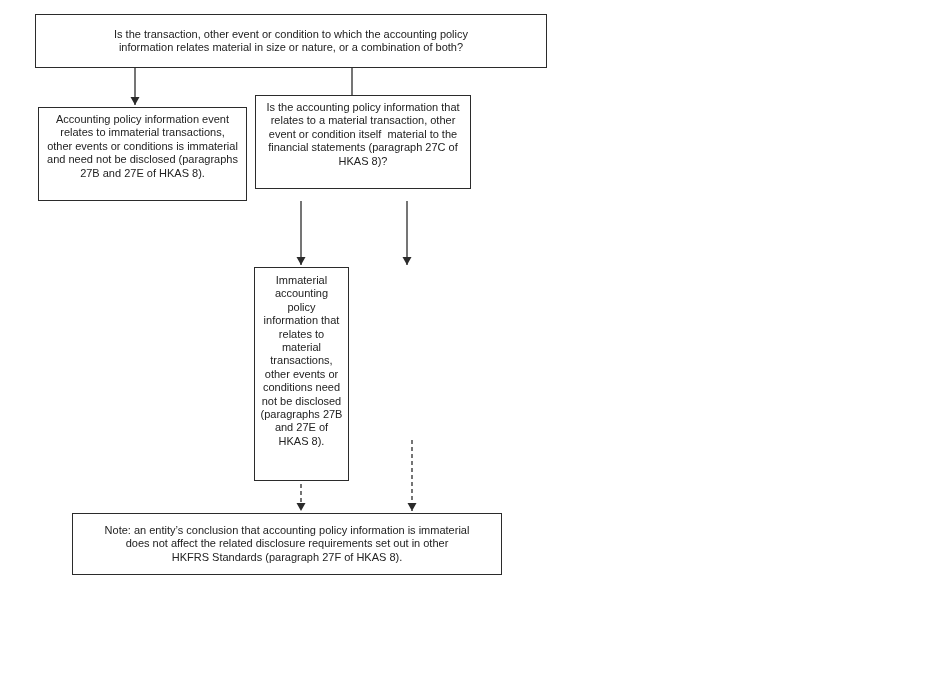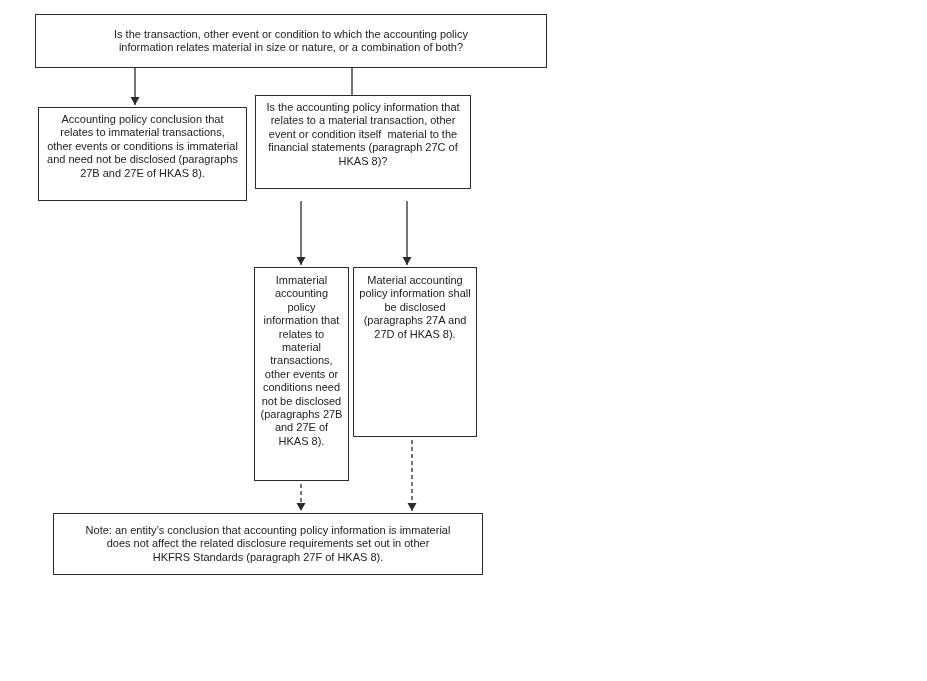--- a/index.html
+++ b/index.html
@@ -44,21 +44,21 @@
     line-height: 13.4px;
     text-align: center;
     white-space: pre-line;
   }
   .box-text b { font-weight: normal; }
   .box-top    { left: 35px;  top: 14px;  width: 512px; height: 54px;  align-items: center; }
   .box-r2l    { left: 38px;  top: 107px; width: 209px; height: 94px;  align-items: flex-start; padding-top: 5px; }
   .box-r2r    { left: 255px; top: 95px; width: 216px; height: 94px;  align-items: flex-start; padding-top: 5px; }
   .box-r3l    { left: 254px; top: 267px; width: 95px;  height: 214px; align-items: flex-start; padding-top: 6px; }
   .box-r3r    { left: 353px; top: 267px; width: 124px; height: 170px; align-items: flex-start; padding-top: 6px; }
-  .box-note   { left: 53px;  top: 513px; width: 430px; height: 62px;  align-items: center; }
+  .box-note   { left: 72px;  top: 513px; width: 430px; height: 62px;  align-items: center; }
 </style>
 </head>
 <body>
 
 <div class="canvas">
 
   <svg class="arrows" width="927" height="681" viewBox="0 0 927 681" xmlns="http://www.w3.org/2000/svg">
     <defs>
       <marker id="ah" markerWidth="12" markerHeight="12" refX="8" refY="0" orient="auto" markerUnits="userSpaceOnUse" overflow="visible">
         <path d="M0,-4.5 L8,0 L0,4.5 Z" fill="#2b2b2b"></path>
@@ -71,21 +71,21 @@
     <line class="dashed" x1="301" y1="484" x2="301" y2="511" marker-end="url(#ah)"></line>
     <line class="dashed" x1="412" y1="440" x2="412" y2="511" marker-end="url(#ah)"></line>
   </svg>
 
   <div class="box box-top">
     <div class="box-text">Is the transaction, other event or condition to which the accounting policy
 information relates material in size or nature, or a combination of both?</div>
   </div>
 
   <div class="box box-r2l">
-    <div class="box-text"><span>Accounting policy conclusion that
+    <div class="box-text"><span>Accounting policy information event
 relates to </span><b>immaterial</b><span> transactions,
 other events or conditions is immaterial
 and need not be disclosed (paragraphs
 27B and 27E of HKAS 8).</span></div>
   </div>
 
   <div class="box box-r2r">
     <div class="box-text"><span>Is the accounting policy information that
 relates to a </span><b>material</b><span> transaction, other
 event or condition itself &nbsp;material to the
@@ -102,27 +102,20 @@
 material
 transactions,
 other events or
 conditions need
 not be disclosed
 (paragraphs 27B
 and 27E of
 HKAS 8).</span></div>
   </div>
 
-  <div class="box box-r3r">
-    <div class="box-text"><span></span><b>Material</b><span> accounting
-policy information shall
-be disclosed
-(paragraphs 27A and
-27D of HKAS 8).</span></div>
-  </div>
 
   <div class="box box-note">
     <div class="box-text">Note: an entity’s conclusion that accounting policy information is immaterial
 does not affect the related disclosure requirements set out in other
 HKFRS Standards (paragraph 27F of HKAS 8).</div>
   </div>
 
 </div>
 
 </body></html>

